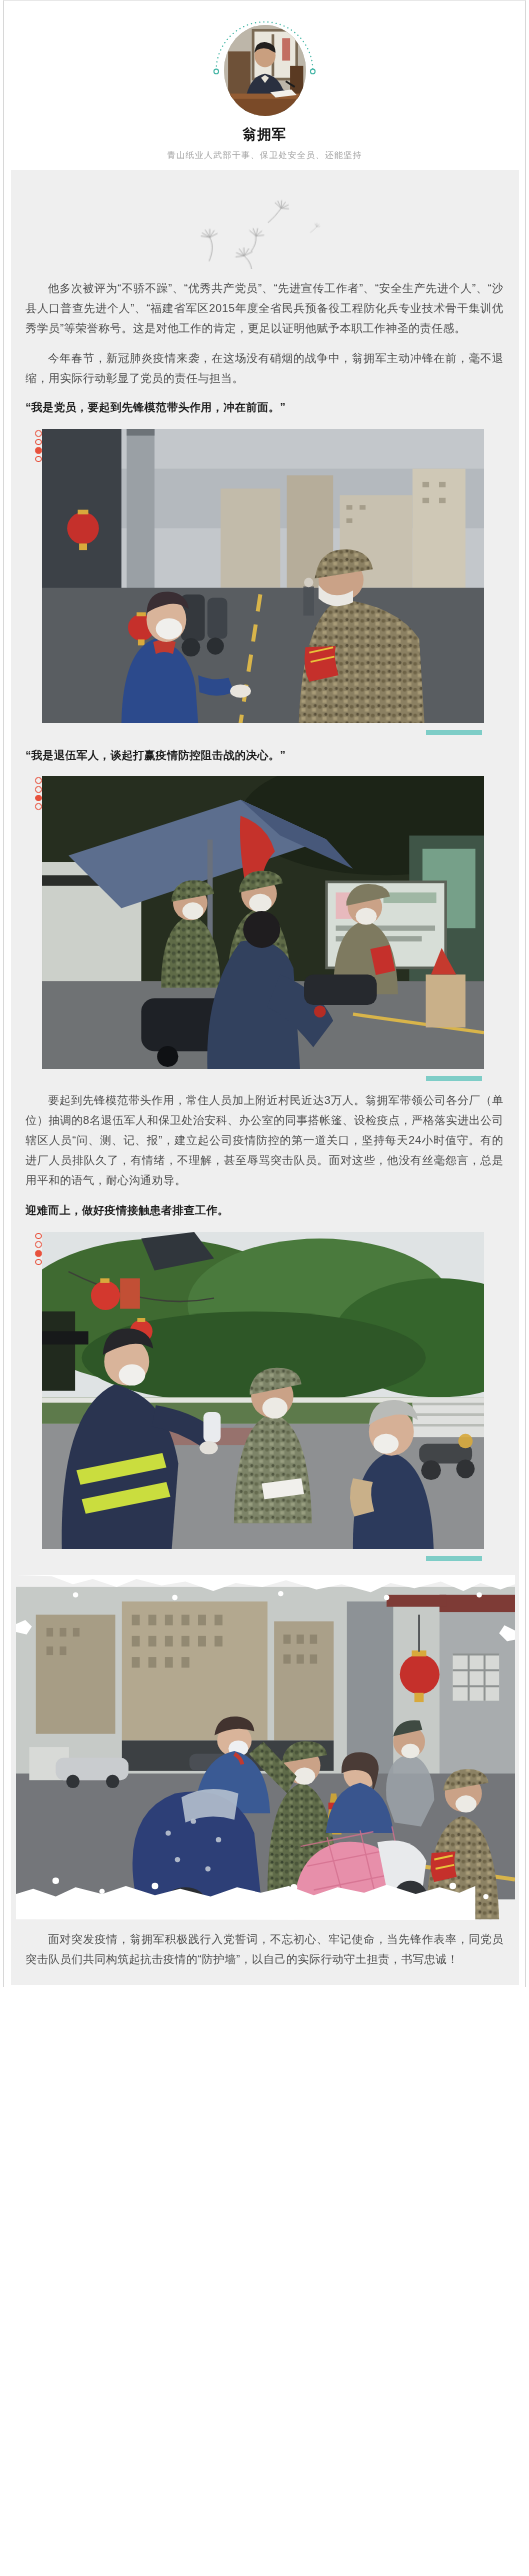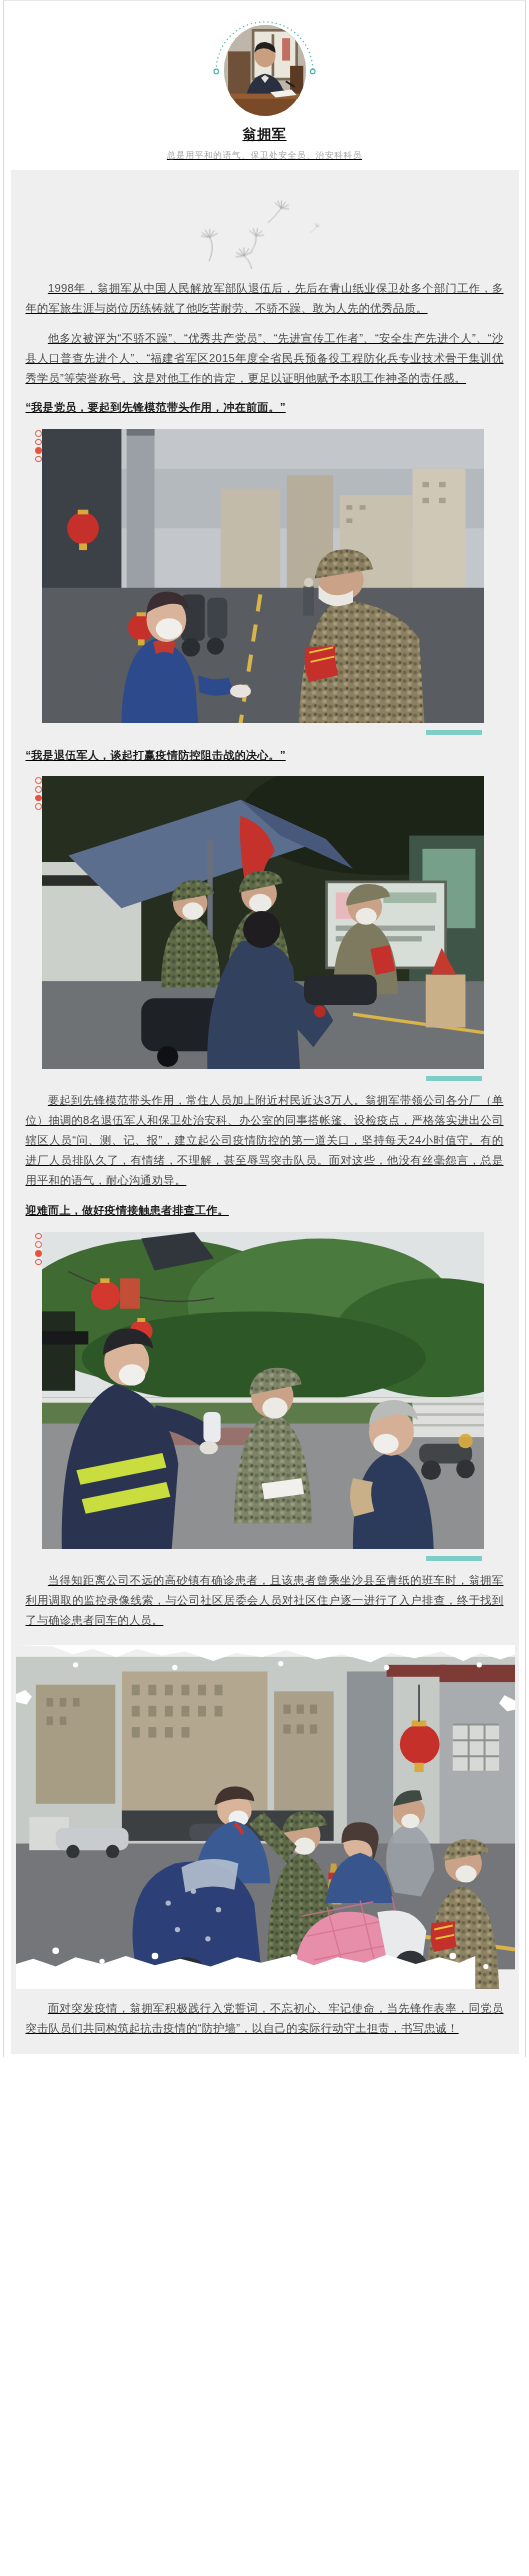--- a/index.html
+++ b/index.html
@@ -1,17 +1,17 @@
 <!DOCTYPE html>
 <html style="font-size:10.6px"><head>
 <meta charset="utf-8">
 <style>
   html,body{margin:0;padding:0;background:#ffffff;}
   body{width:529px;font-family:"Liberation Sans","DejaVu Sans",sans-serif;}
-  .frame{margin:0 2.6px;border-left:0.7px solid #d8d8d8;border-right:0.7px solid #d8d8d8;border-top:0.7px solid #e8e8e8;background:#ffffff;overflow:hidden;text-decoration:underline;}
+  .frame{margin:0 2.6px;border-left:0.7px solid #d8d8d8;border-right:0.7px solid #d8d8d8;border-top:0.7px solid #e8e8e8;background:#ffffff;overflow:hidden;}
   
   .header{text-align:center;padding-top:16px;}
   .avatar-wrap{position:relative;width:119px;height:101px;margin:0 auto;}
   .avatar{position:absolute;left:50%;top:8px;transform:translateX(-50%);width:82px;height:91px;border-radius:50%;overflow:hidden;background:#c9c4ba;}
   .avatar svg{display:block;width:100%;height:100%;}
   .arc{position:absolute;left:0;top:0;width:119px;height:101px;}
   .author-name{font-size:14px;font-weight:bold;color:#151515;margin-top:8px;letter-spacing:0.7px;}
   .author-title{font-size:8.6px;color:#a2a2a2;margin-top:6px;letter-spacing:0.7px;}
   
   .card{width:508px;margin:8px auto 2.6px;background:#efefef;padding:25px 0 6.6px;}
@@ -56,21 +56,21 @@
           <rect x="92" y="88" width="16" height="3" transform="rotate(32 100 90)" fill="#1d1d1d"></rect>
         </svg>
       </div>
       <svg class="arc" viewBox="0 0 180 152">
         <path d="M17 80 A 73 73 0 0 1 163 80" fill="none" stroke="#43b5a5" stroke-width="2" stroke-linecap="round" stroke-dasharray="0.1 6.2"></path>
         <circle cx="17" cy="82" r="3.5" fill="#ffffff" stroke="#43b5a5" stroke-width="1.6"></circle>
         <circle cx="163" cy="82" r="3.5" fill="#ffffff" stroke="#43b5a5" stroke-width="1.6"></circle>
       </svg>
     </div>
     <div class="author-name">翁拥军</div>
-    <div class="author-title">总是用平和的语气、保卫处安全员、治安科科员</div>
+    <div class="author-title">青山纸业人武部干事、保卫处安全员、还能坚持</div>
   </div>
 
   <div class="card">
 
     <svg class="dandelion" width="159" height="74" viewBox="0 0 240 112">
       <g stroke="#8f8f8f" stroke-width="1" fill="none" opacity=".8">
         <g transform="translate(142,20) rotate(14)">
           <path d="M0 0 C -4 10 -8 18 -14 26"></path>
           <g transform="rotate(-10)">
               <path d="M0 0 l-10 -8"></path>
@@ -112,22 +112,22 @@
             <path d="M0 0 l-1 -13"></path>
             <path d="M0 0 l6 -11"></path>
             <path d="M0 0 l12 -6"></path>
             <path d="M0 0 l14 1"></path>
         </g>
       </g>
     </svg>
 
     <div class="body-text">
 
-      <p class="para">1998年，翁拥军从中国人民解放军部队退伍后，先后在青山纸业保卫处多个部门工作，多年的军旅生涯与岗位历练铸就了他吃苦耐劳、不骄不躁、敢为人先的优秀品质。</p>
       <p class="para">他多次被评为“不骄不躁”、“优秀共产党员”、“先进宣传工作者”、“安全生产先进个人”、“沙县人口普查先进个人”、“福建省军区2015年度全省民兵预备役工程防化兵专业技术骨干集训优秀学员”等荣誉称号。这是对他工作的肯定，更足以证明他赋予本职工作神圣的责任感。</p>
+      <p class="para">今年春节，新冠肺炎疫情来袭，在这场没有硝烟的战争中，翁拥军主动冲锋在前，毫不退缩，用实际行动彰显了党员的责任与担当。</p>
 
       <p class="quote-head">“我是党员，要起到先锋模范带头作用，冲在前面。”</p>
 
       <div class="figure" aria-label="卡口处穿迷彩服戴红袖标的翁拥军为戴口罩的女员工发放宣传单">
         <div class="dots">
           <div class="dot"></div>
             <div class="dot"></div>
             <div class="dot filled"></div>
             <div class="dot"></div>
         </div>
@@ -348,21 +348,20 @@
             <path d="M172 262 q50 8 86 34 l-14 30 q-40 -26 -78 -32 z" fill="#2a3450"></path>
             <rect x="244" y="272" width="26" height="46" rx="8" fill="#e9ebee"></rect>
             <ellipse cx="252" cy="326" rx="14" ry="10" fill="#e3e0da"></ellipse>
           </g>
           <rect x="0" y="120" width="50" height="120" fill="#212a1e"></rect>
           <rect x="0" y="150" width="70" height="20" fill="#17191a"></rect>
         </svg>
         <div class="accent-bar"></div>
       </div>
 
-      <p class="para">当得知距离公司不远的高砂镇有确诊患者，且该患者曾乘坐沙县至青纸的班车时，翁拥军利用调取的监控录像线索，与公司社区居委会人员对社区住户逐一进行了入户排查，终于找到了与确诊患者同车的人员。</p>
 
       <div class="figure-wide" aria-label="小区门口队员们为骑电动车的居民测温检查">
         <svg class="photo" viewBox="0 0 754 520">
           <defs>
             <pattern id="camoG4" width="15" height="12" patternUnits="userSpaceOnUse">
               <rect width="15" height="12" fill="#5f6b49"></rect>
                 <circle cx="4" cy="4" r="3" fill="#4a553a"></circle>
               <rect x="8" y="5" width="5" height="5" fill="#79845e"></rect>
                 <circle cx="12" cy="2" r="2" fill="#394330"></circle>
             </pattern>

